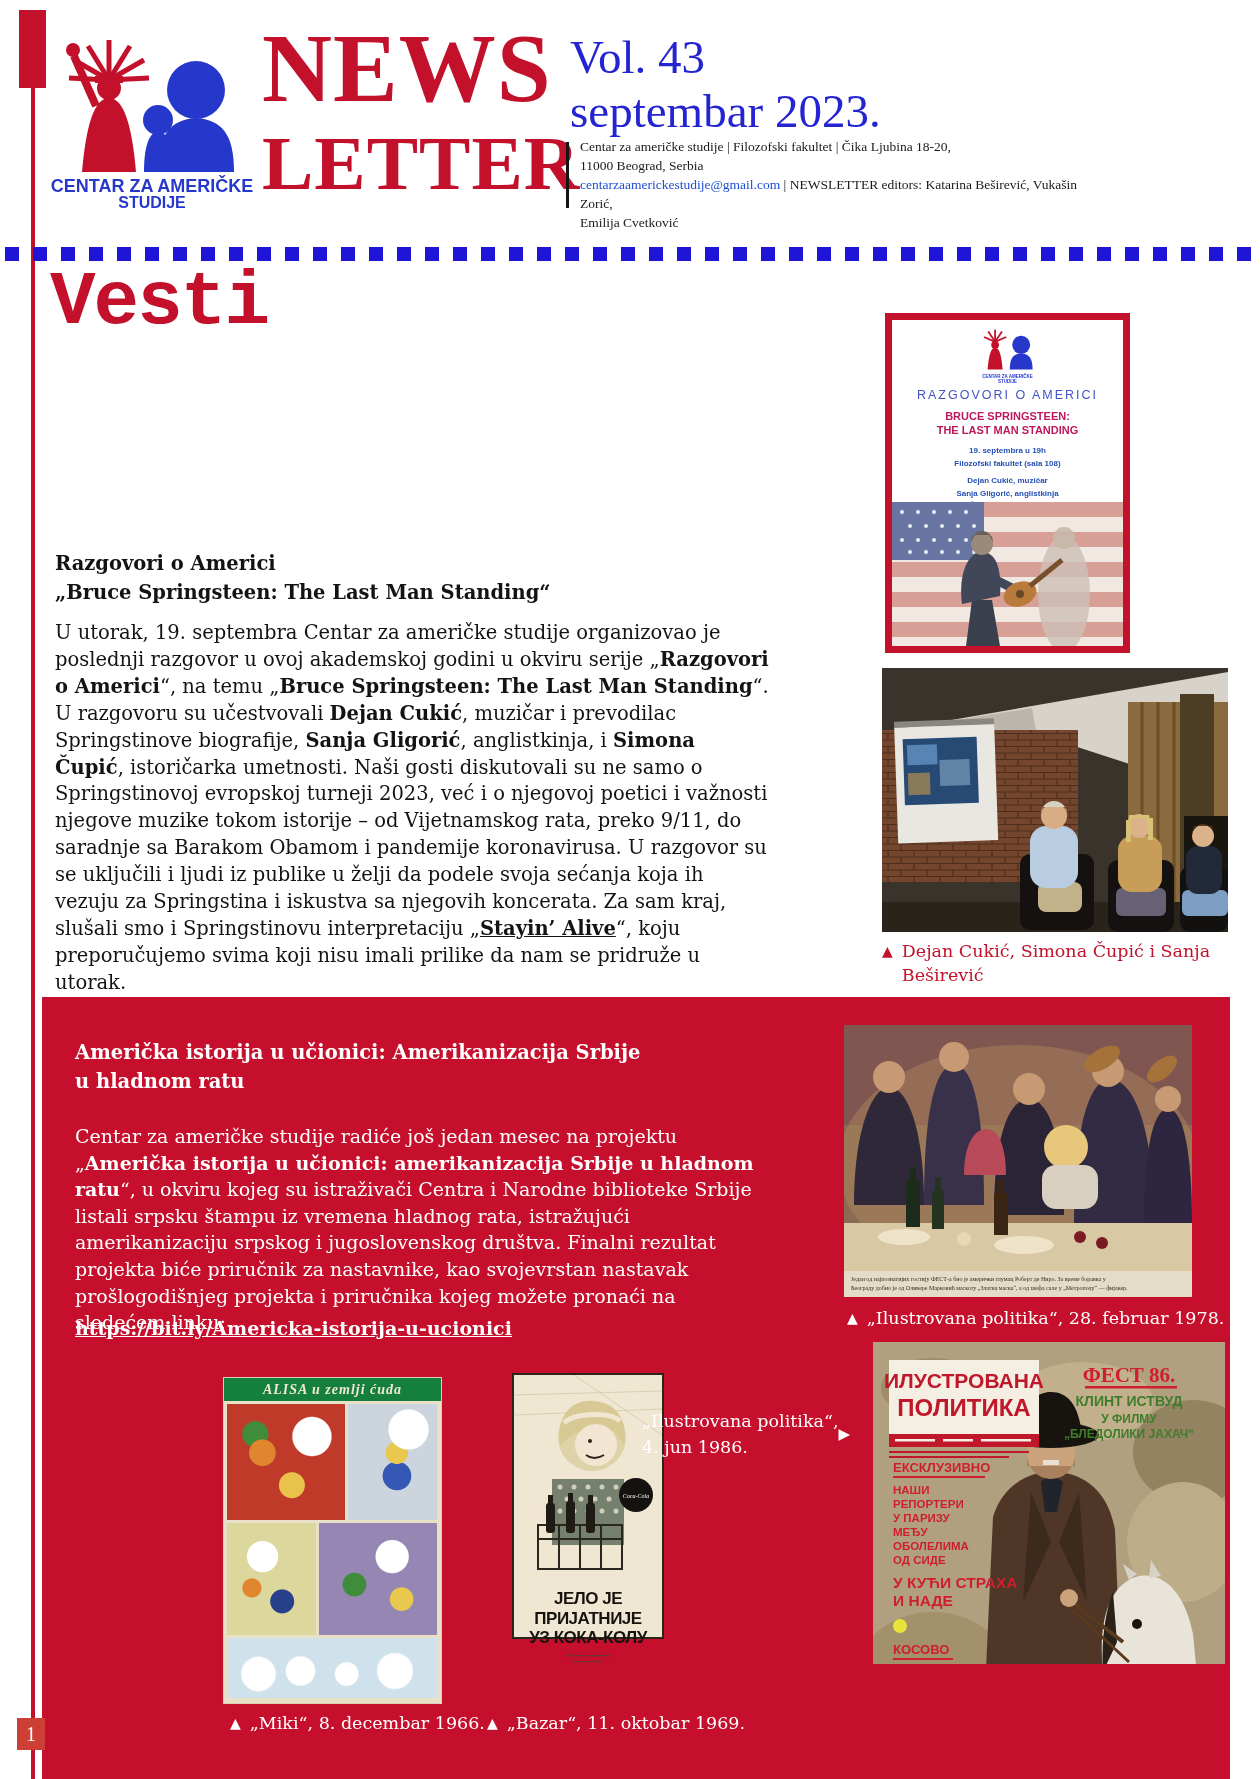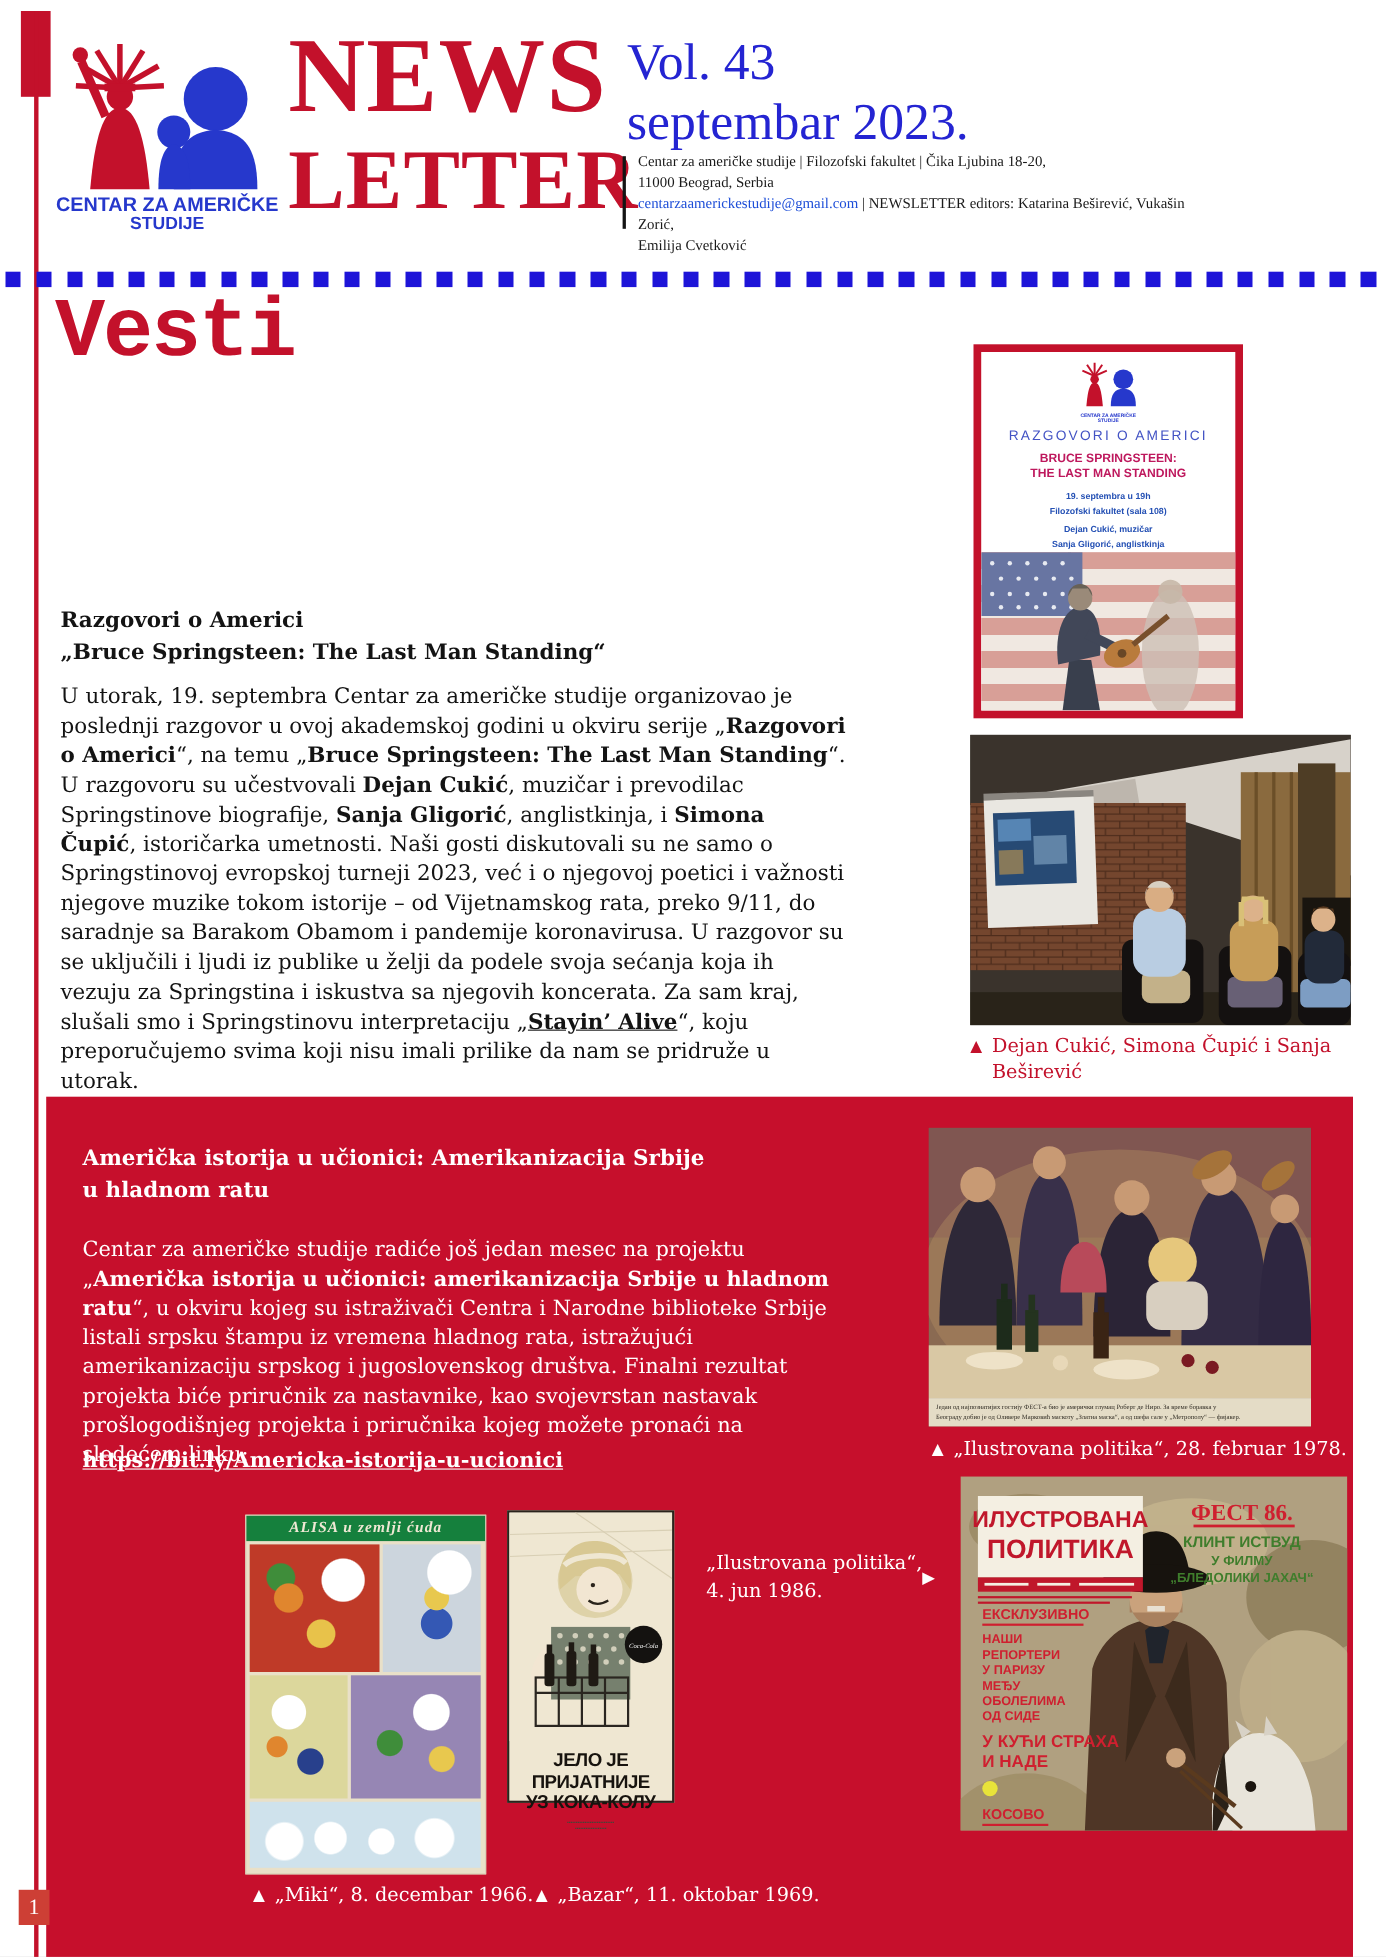--- a/index.html
+++ b/index.html
@@ -83,21 +83,21 @@
                 radial-gradient(circle at 62% 70%,#28408c 0 12%,transparent 13%),#dcd79c;}
   .pnl.p4{width:118px;height:112px;
      background:radial-gradient(circle at 62% 30%,#fff 0 15%,transparent 16%),
                 radial-gradient(circle at 30% 55%,#3f8d3a 0 11%,transparent 12%),
                 radial-gradient(circle at 70% 68%,#e8c84e 0 10%,transparent 11%),#9686b4;}
   .pnl.p5{width:210px;height:60px;
      background:radial-gradient(circle at 15% 60%,#fff 0 9%,transparent 10%),
                 radial-gradient(circle at 35% 55%,#fff 0 10%,transparent 11%),
                 radial-gradient(circle at 57% 60%,#fff 0 9%,transparent 10%),
                 radial-gradient(circle at 80% 55%,#fff 0 10%,transparent 11%),#cfe2ec;}
-  .bazar{left:419px;top:376px;width:152px;height:266px;background:#efe7d2;border:2px solid #2a241c;
+  .bazar{left:470px;top:376px;width:152px;height:266px;background:#efe7d2;border:2px solid #2a241c;
          box-sizing:border-box;text-align:center;}
   .bazar .bz-text{font-weight:bold;font-size:17px;line-height:1.15;color:#17130e;margin-top:2px;letter-spacing:-0.5px;}
   .bazar .bz-micro{font-size:4.5px;line-height:1.5;color:#4a4438;margin-top:5px;}
   .note{left:600px;top:411px;width:250px;display:flex;align-items:center;}
   .note .lines{font-family:"DejaVu Serif",serif;font-size:17.5px;line-height:1.5;}
   .note .tri{font-size:15px;}
   .cap3{left:188px;top:715px;width:260px;}
   .cap4{left:445px;top:715px;width:280px;}
 </style>
 </head>

